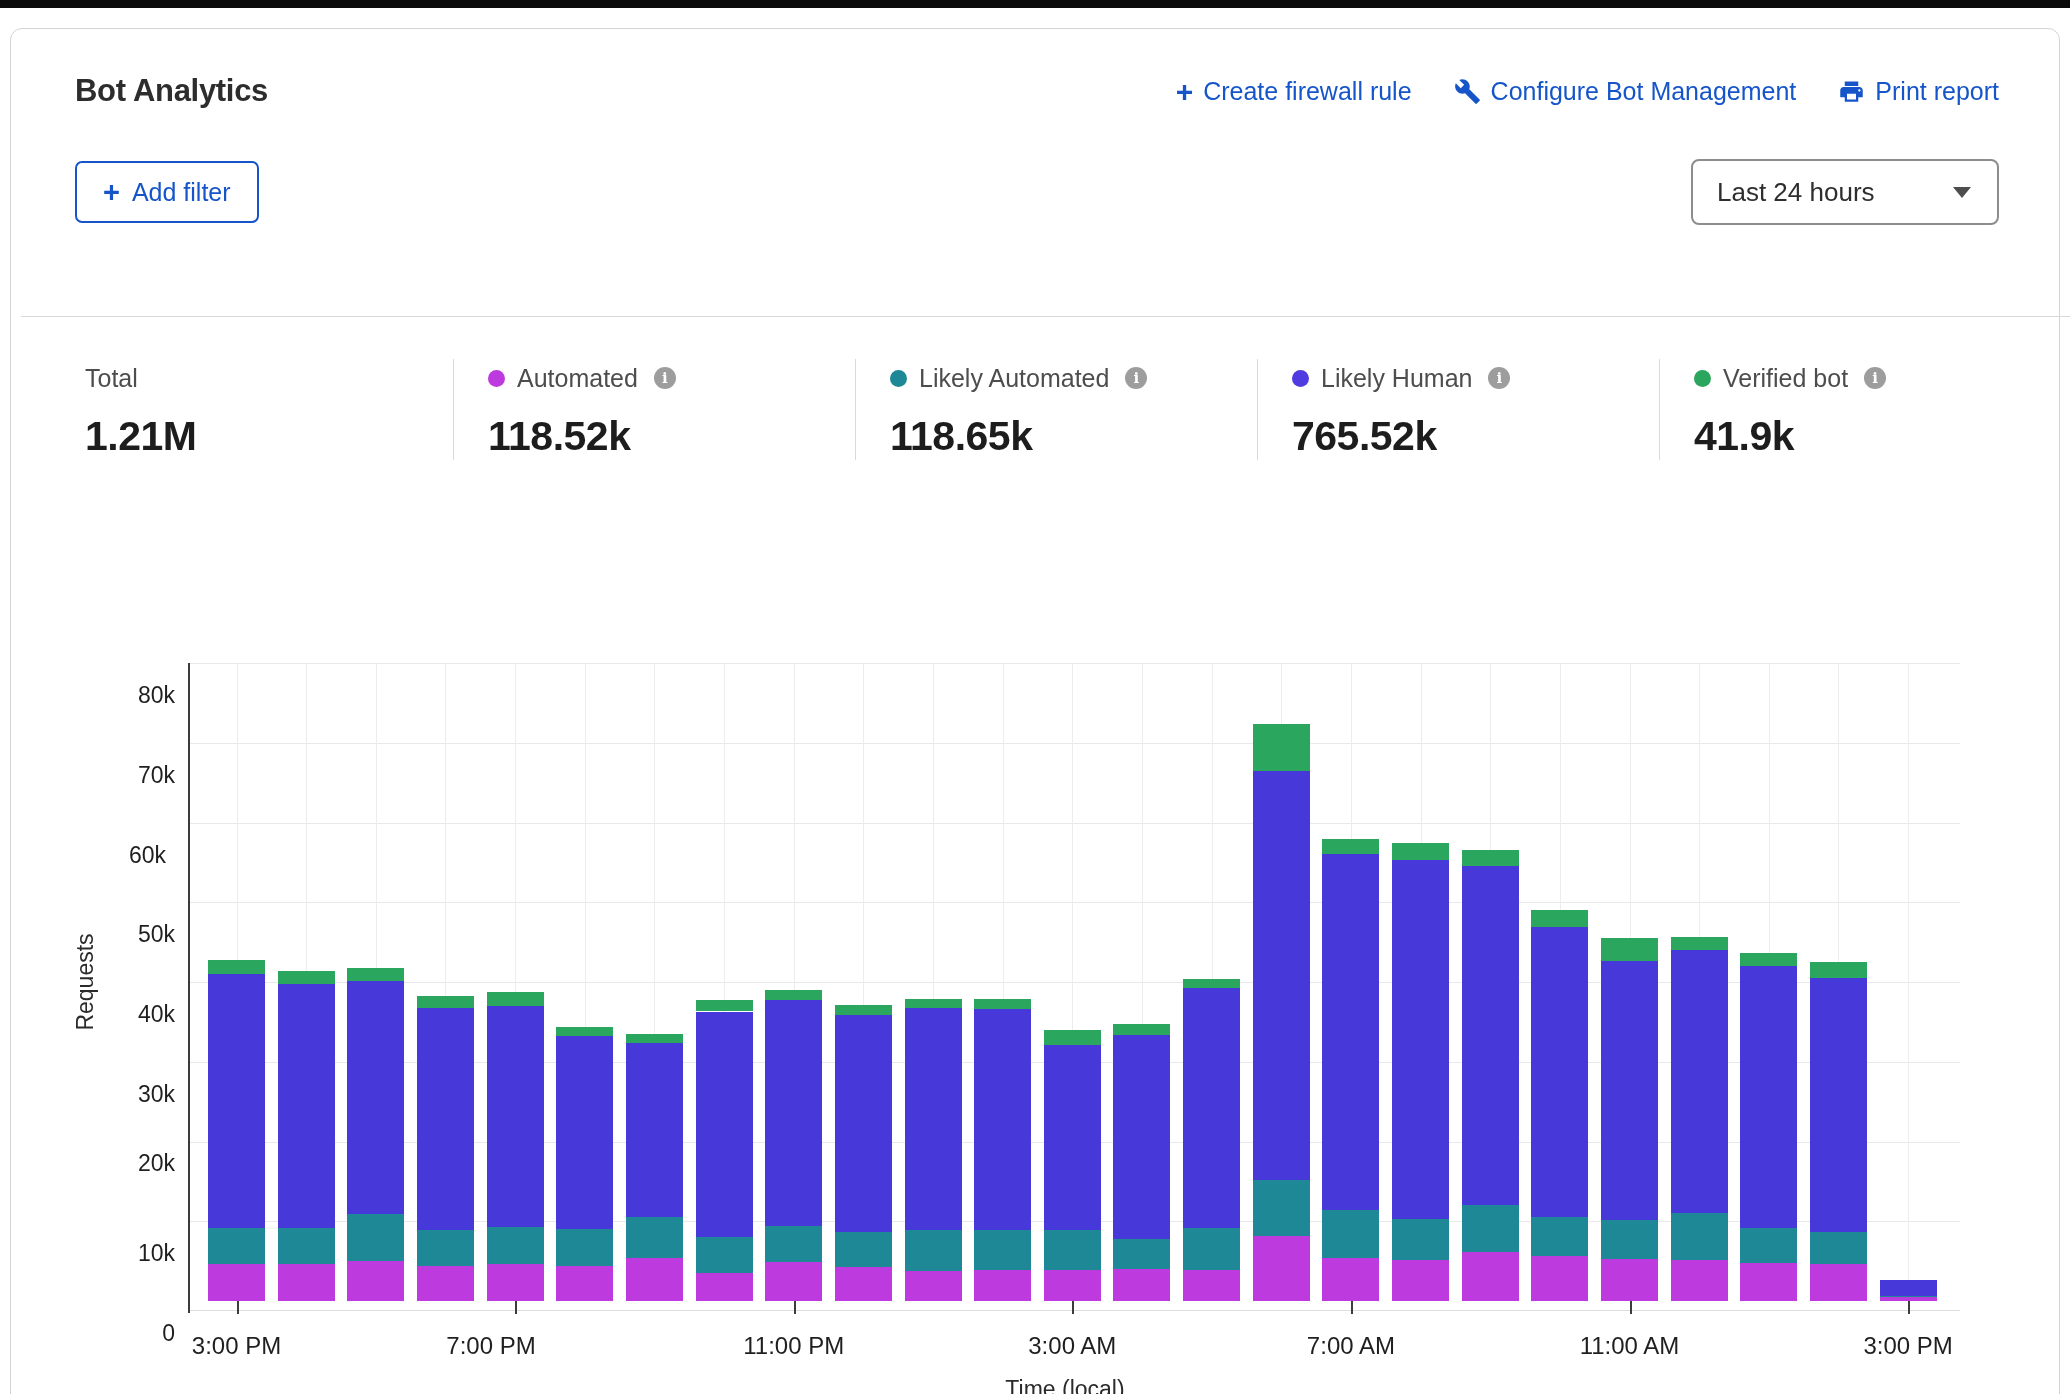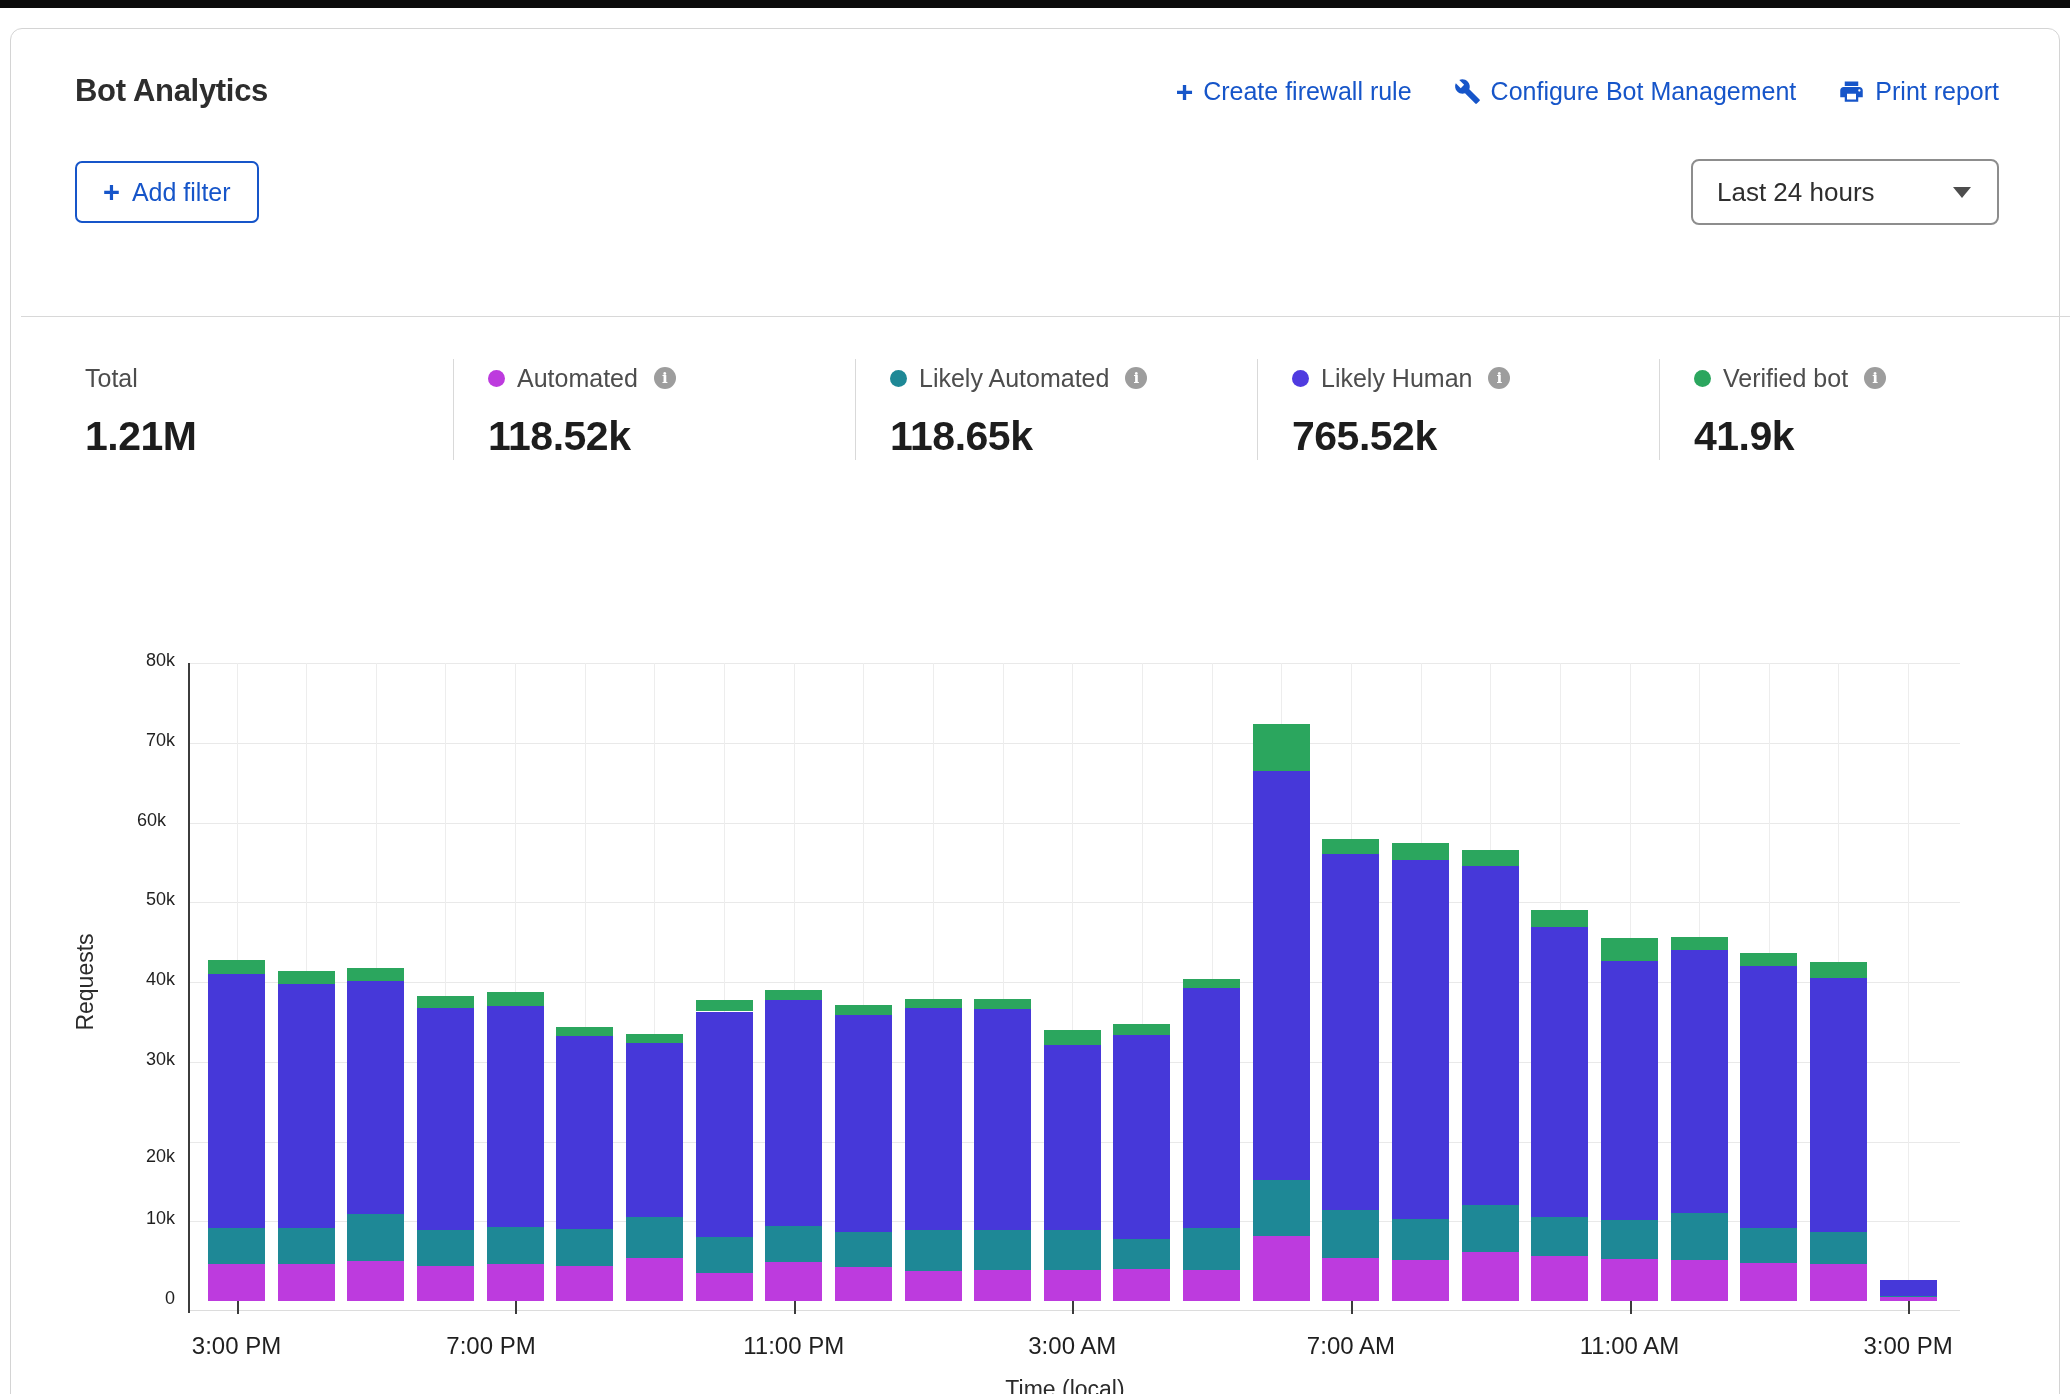--- a/index.html
+++ b/index.html
@@ -52,21 +52,21 @@
   .dot { width:17px; height:17px; border-radius:50%; }
   .info { width:22px; height:22px; border-radius:50%; background:#9d9d9d; color:#fff;
           font-size:15px; font-weight:700; display:flex; align-items:center; justify-content:center;
           font-family:"DejaVu Serif", serif; margin-left:4px; }
   .stat-value { font-size:41px; font-weight:700; color:#1d1d1d; margin-top:18px; letter-spacing:-0.5px; }
 
   
   .chart-wrap { position:absolute; left:0; top:640px; width:2070px; height:754px; }
   .gridline-h { position:absolute; height:1px; background:#e9e9e9; z-index:1; }
   .gridline-v { position:absolute; width:1px; background:#ededed; z-index:1; }
-  .ytick-label { position:absolute; width:80px; text-align:right; font-size:18px; color:#1f1f1f; z-index:3; }
+  .ytick-label { position:absolute; width:80px; text-align:right; font-size:23px; color:#1f1f1f; z-index:3;margin-top:32px; }
   .xtick-label { position:absolute; font-size:24px; color:#1f1f1f; transform:translateX(-50%); z-index:3; white-space:nowrap; }
   .bar-seg { position:absolute; z-index:2; }
   .y-axis-line { position:absolute; width:2px; background:#3c3c3c; z-index:4; }
   .x-axis-line { position:absolute; height:1px; background:#dcdcdc; z-index:2; }
   .x-tick { position:absolute; width:2px; background:#3c3c3c; z-index:4; }
   .axis-title-y { position:absolute; font-size:23px; color:#2b2b2b;
                   transform:translate(-50%,-50%) rotate(-90deg); z-index:3; }
   .axis-title-x { position:absolute; font-size:23px; color:#2b2b2b; transform:translateX(-50%); z-index:3; }
 </style>
 </head>
@@ -160,21 +160,21 @@
         </div>
       </div>
     </div>
   </div>
 
   <div class="chart-wrap">
       <div class="ytick-label" style="left: 95px; top: 648px;">0</div>
       <div class="gridline-h" style="left: 190px; top: 581.25px; width: 1770px;"></div>
       <div class="ytick-label" style="left: 95px; top: 568.25px;">10k</div>
       <div class="gridline-h" style="left: 190px; top: 501.5px; width: 1770px;"></div>
-      <div class="ytick-label" style="left: 95px; top: 506px;">20k</div>
+      <div class="ytick-label" style="left: 95px; top: 478px;">20k</div>
       <div class="gridline-h" style="left: 190px; top: 421.75px; width: 1770px;"></div>
       <div class="ytick-label" style="left: 95px; top: 408.75px;">30k</div>
       <div class="gridline-h" style="left: 190px; top: 342px; width: 1770px;"></div>
       <div class="ytick-label" style="left: 95px; top: 329px;">40k</div>
       <div class="gridline-h" style="left: 190px; top: 262.25px; width: 1770px;"></div>
       <div class="ytick-label" style="left: 95px; top: 249.25px;">50k</div>
       <div class="gridline-h" style="left: 190px; top: 182.5px; width: 1770px;"></div>
       <div class="ytick-label" style="left: 86px; top: 169.5px;">60k</div>
       <div class="gridline-h" style="left: 190px; top: 102.75px; width: 1770px;"></div>
       <div class="ytick-label" style="left: 95px; top: 89.75px;">70k</div>

